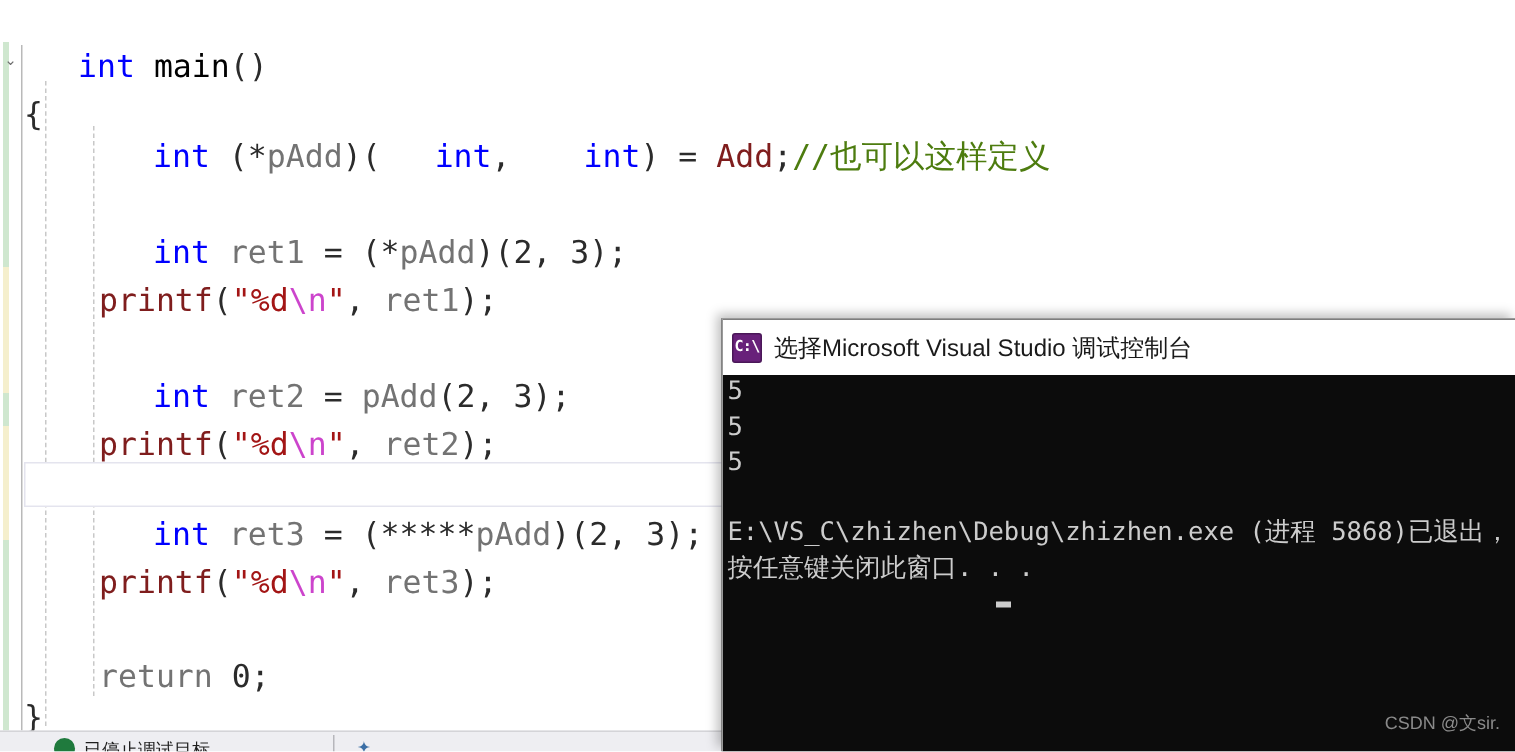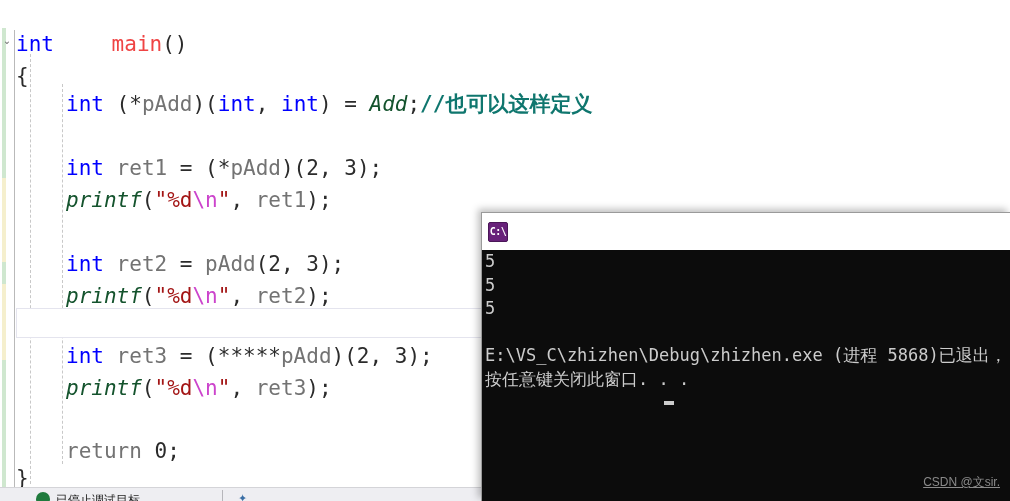--- a/index.html
+++ b/index.html
@@ -73,30 +73,30 @@
     color: #1f1f1f;
   }
   .ln {
     position: absolute;
     left: 16px;
     height: 32px;
     white-space: pre;
   }
 
   
-  .kw      { color: #0000ff; }   
+  .kw      { color: #0000ff; margin-left: 36px; }   
   .kw2     { color: #737373; }   
-  .ident   { color: #ef4444; margin-left: 45px; }
+  .ident   { color: #000000; }
   .var     { color: #737373; }
-  .fn      { color: #14532d; font-style: italic; }
+  .fn      { color: #7f1d1d; }
   .punct   { color: #2b2b2b; }
   .num     { color: #2b2b2b; }
   .str     { color: #a31515; }
   .esc     { color: #cc44cc; }
-  .cmt     { color: #0f766e; font-weight: bold; }
+  .cmt     { color: #4d7c0f; }
   .op      { color: #2b2b2b; }
 
   
   #current-line {
     position: absolute;
     left: 16px; top: 308px;
     width: 962px; height: 30px;
     border: 1px solid #e4e4ee;
     background: #ffffff;
     box-sizing: border-box;
@@ -208,21 +208,20 @@
     width: 10px; height: 4px;
     background: #cccccc;
   }
   #watermark {
     position: absolute;
     right: 10px; bottom: 10px;
     font-family: "Liberation Sans", sans-serif;
     font-size: 12px;
     color: #8a8a8a;
     white-space: nowrap;
-    text-decoration: underline;
   }
 </style>
 </head>
 <body>
 
 <div id="root">
 
   <div id="editor">
 
     <div id="changebars-host">
@@ -254,20 +253,21 @@
     <div id="bs-sep"></div>
     <div id="bs-icon">✦</div>
   </div>
 
   <div id="console-window">
 
     <div id="console-titlebar">
       <div id="console-app-icon">
         <span>C:\</span>
       </div>
+      <div id="console-title-text">选择Microsoft Visual Studio 调试控制台</div>
     </div>
 
     <div id="console-body">
       <div id="console-text">5
 5
 5
 
 E:\VS_C\zhizhen\Debug\zhizhen.exe (进程 5868)已退出，
 按任意键关闭此窗口. . .</div>
       <div id="console-cursor"></div>

